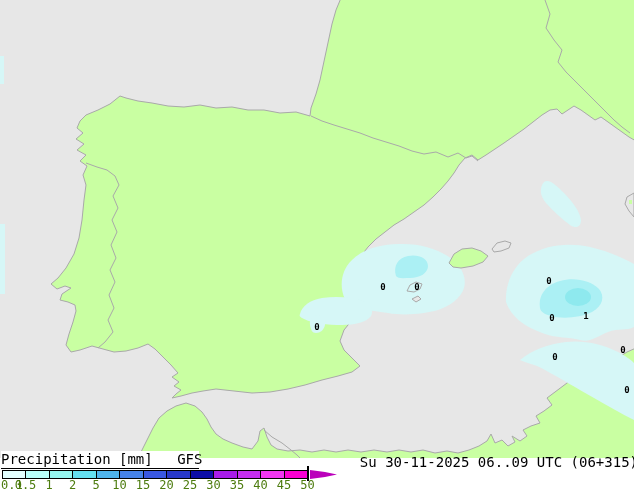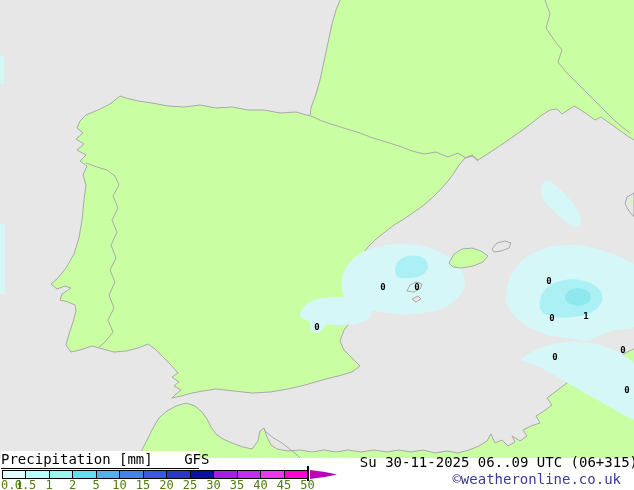--- a/index.html
+++ b/index.html
@@ -4,21 +4,21 @@
 <style>
   html,body{margin:0;padding:0;background:#fff;}
   .stage{position:relative;width:634px;height:490px;background:#ffffff;overflow:hidden;
          font-family:"DejaVu Sans Mono","Liberation Mono",monospace;}
   .map{position:absolute;left:0;top:0;width:634px;height:458px;}
   .markers{position:absolute;left:0;top:0;width:634px;height:458px;pointer-events:none;}
   .marker{position:absolute;transform:translate(-50%,-50%);font-size:9px;font-weight:bold;color:#000;line-height:1;}
   .legend-title{position:absolute;left:1px;top:451px;width:198px;height:17px;background:#fff;
                 border-bottom:1px solid #000;font-size:14px;color:#000;white-space:nowrap;line-height:16px;}
   .legend-title .unit{margin-left:0;}
-  .legend-title .model{margin-left:23px;}
+  .legend-title .model{margin-left:16px;}
   .colorbar{position:absolute;left:2px;top:470px;width:306px;height:9px;display:flex;
             border:1px solid #000;box-sizing:border-box;background:#fff;}
   .cell{flex:1 1 auto;border-right:1px solid #000;}
   .cell:last-child{border-right:none;}
   .endtick{position:absolute;left:307px;top:466px;width:2px;height:15px;background:#000;}
   .overflow-arrow{position:absolute;left:310px;top:469px;}
   .legend-ticks{position:absolute;left:0;top:478px;width:340px;height:12px;font-size:12px;color:#4d7c0f;}
   .tick{position:absolute;top:0;transform:translateX(-50%);white-space:nowrap;}
   .tick:first-child{transform:none;left:1px !important;}
   .timestamp{position:absolute;top:454px;right:-4px;font-size:14px;color:#000;white-space:nowrap;}
@@ -110,14 +110,13 @@
       <span class="tick" style="left: 166.5px;">20</span>
       <span class="tick" style="left: 190px;">25</span>
       <span class="tick" style="left: 213.5px;">30</span>
       <span class="tick" style="left: 237px;">35</span>
       <span class="tick" style="left: 260.5px;">40</span>
       <span class="tick" style="left: 284px;">45</span>
       <span class="tick" style="left: 307.5px;">50</span>
     </div>
 
   <div class="timestamp">Su 30-11-2025 06..09 UTC (06+315)</div>
-  <div class="credit">©weatheronline.co.uk</div>
 </div>
 
 </body></html>

